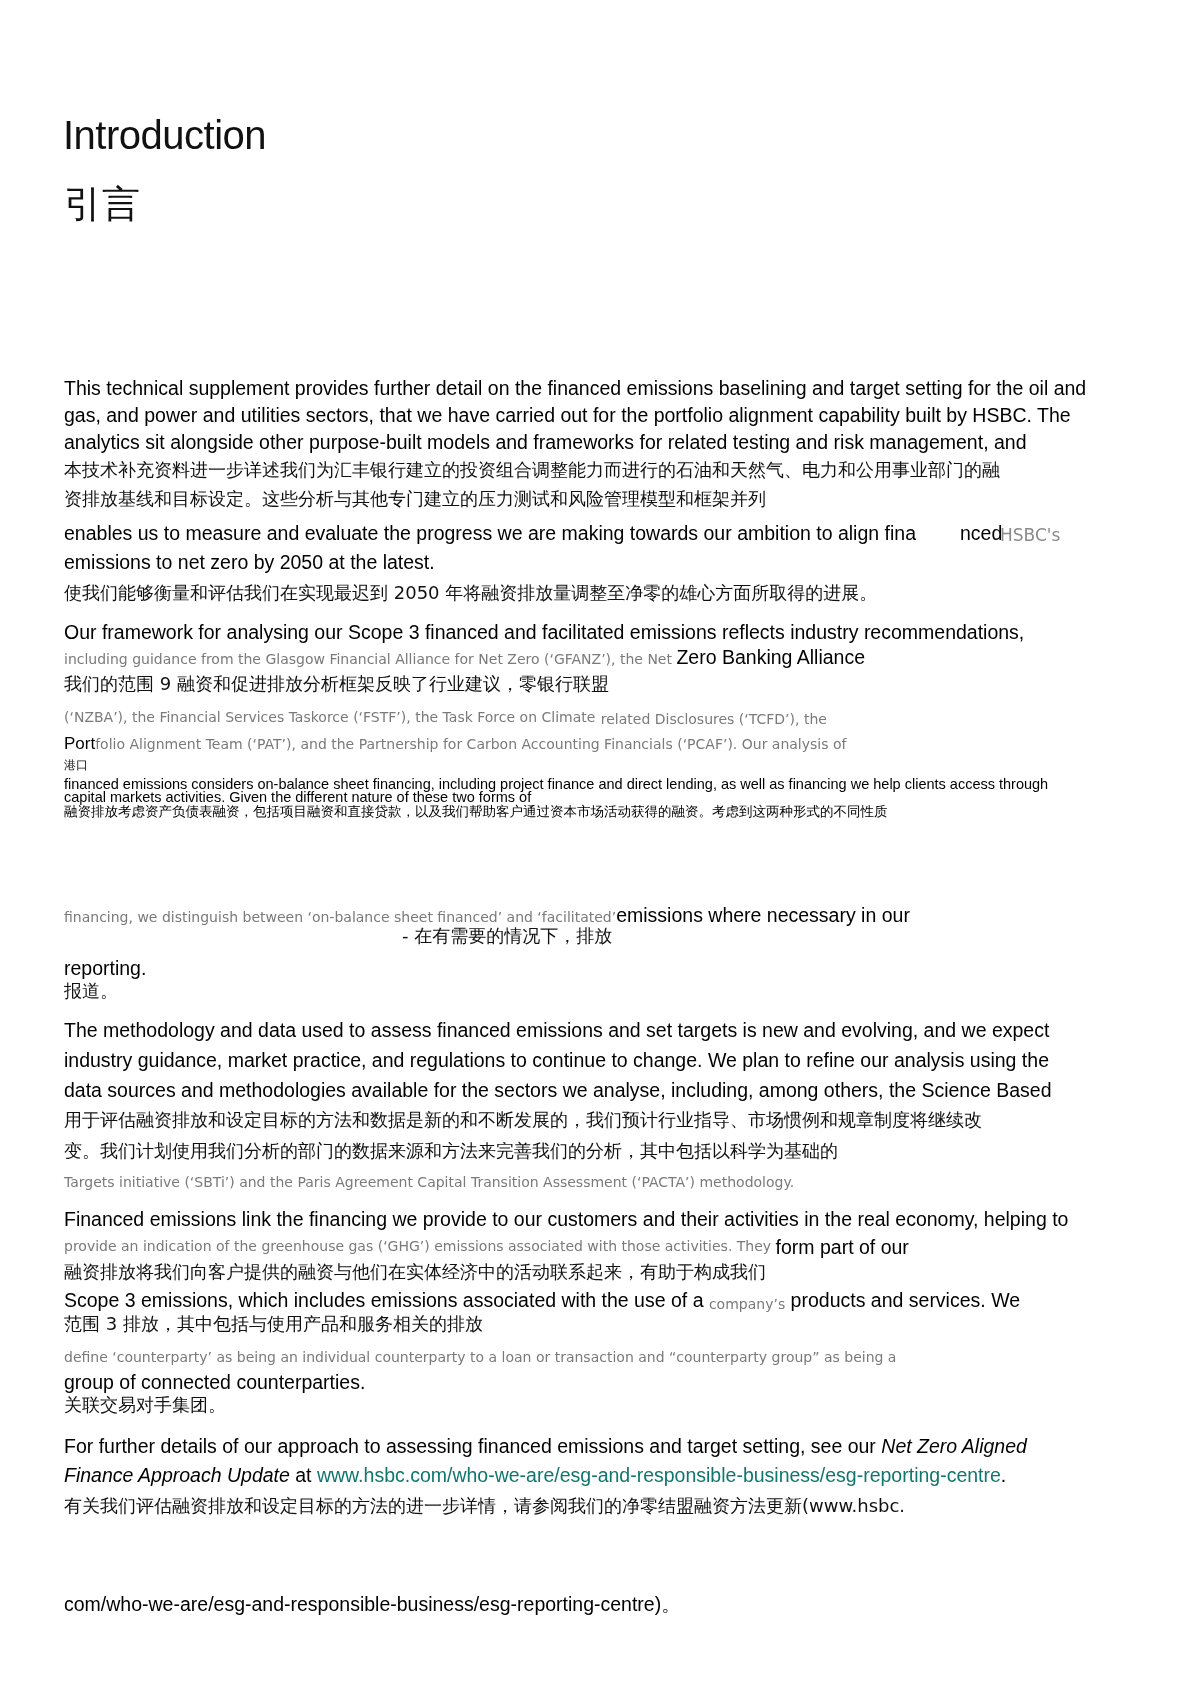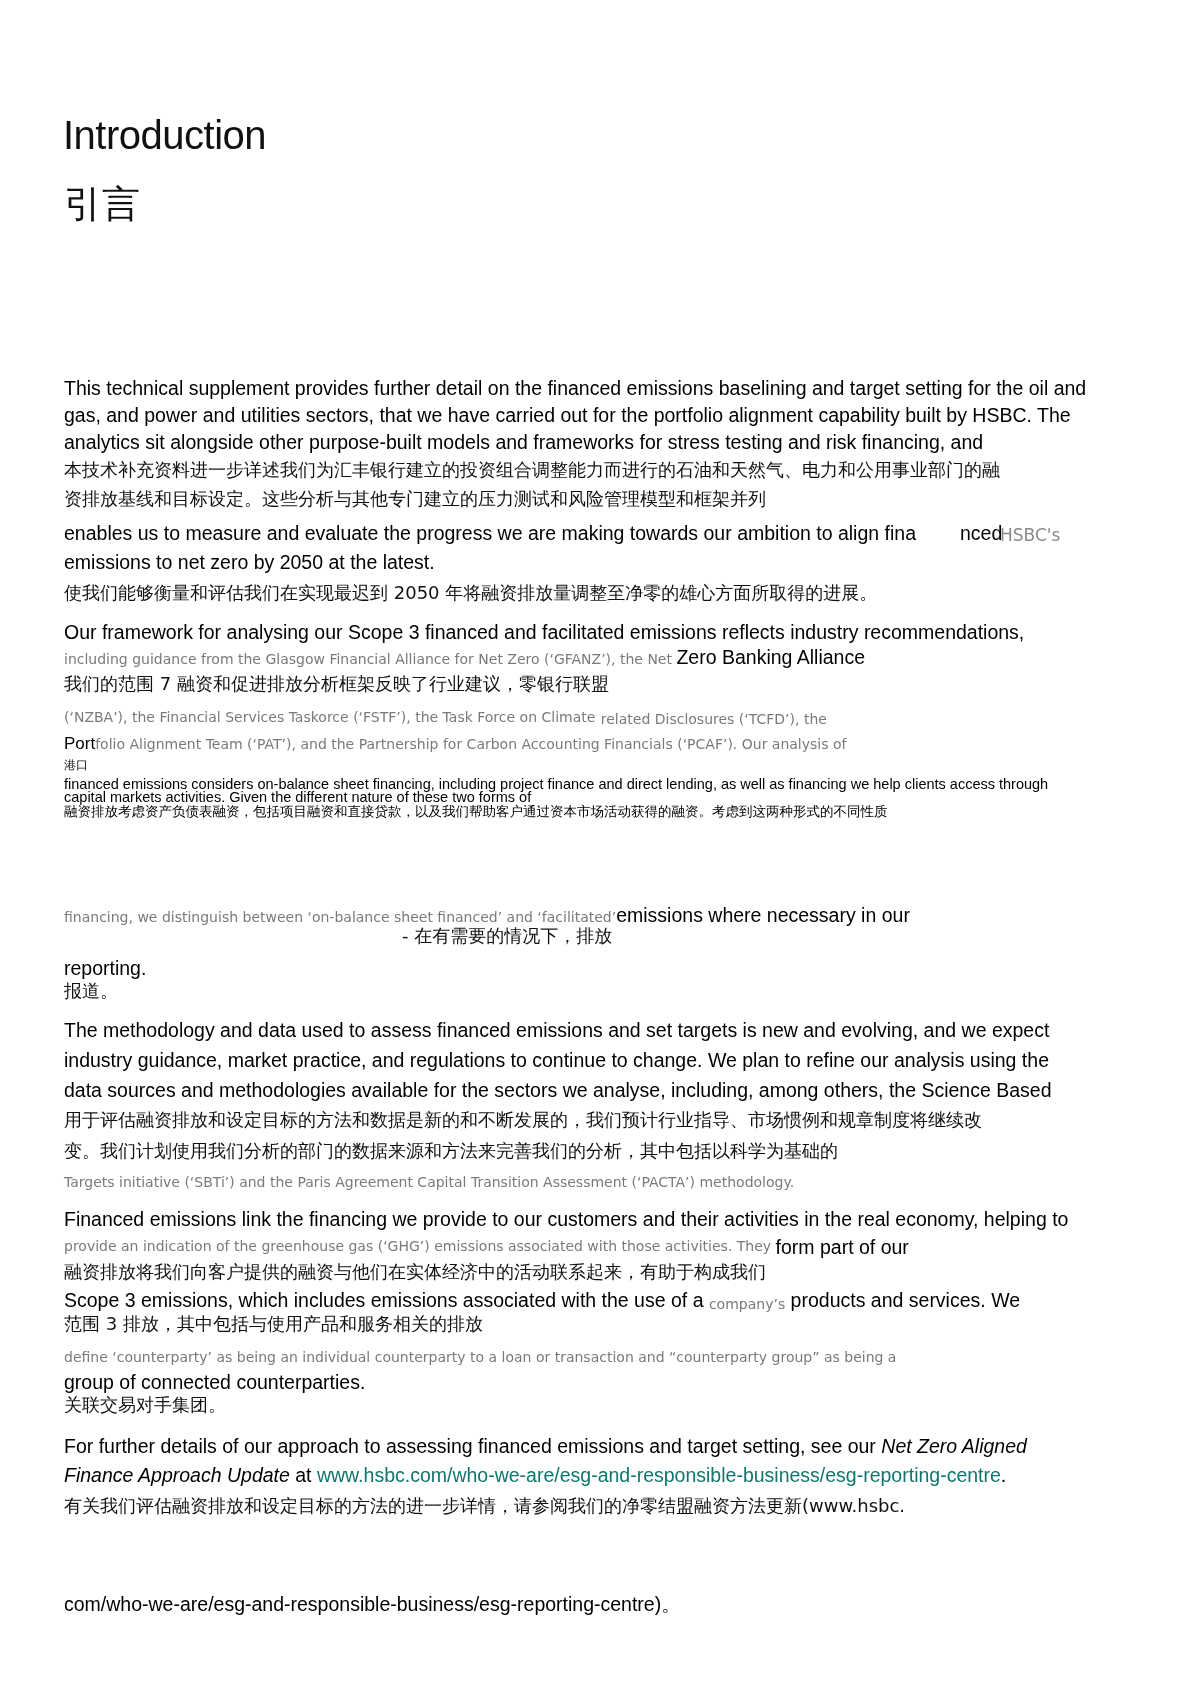--- a/index.html
+++ b/index.html
@@ -22,39 +22,39 @@
 <body>
 
 <div class="page">
 
   <div class="title">Introduction</div>
   <div class="title-cn">引言</div>
 
   <div>
     <div class="line" style="top:376px">This technical supplement provides further detail on the financed emissions baselining and target setting for the oil and</div>
     <div class="line" style="top:403px">gas, and power and utilities sectors, that we have carried out for the portfolio alignment capability built by HSBC. The</div>
-    <div class="line" style="top:430px">analytics sit alongside other purpose-built models and frameworks for stress testing and risk financing, and</div>
+    <div class="line" style="top:430px">analytics sit alongside other purpose-built models and frameworks for related testing and risk management, and</div>
     <div class="line cn" style="top:458px">本技术补充资料进一步详述我们为汇丰银行建立的投资组合调整能力而进行的石油和天然气、电力和公用事业部门的融</div>
     <div class="line cn" style="top:487px">资排放基线和目标设定。这些分析与其他专门建立的压力测试和风险管理模型和框架并列</div>
   </div>
 
   <div>
     <div class="line" style="top:521px">
       <span>enables us to measure and evaluate the progress we are making towards our ambition to align fina</span><span class="overlay"><span>nced</span><span class="ghost">HSBC's</span></span>
     </div>
     <div class="line" style="top:550px">emissions to net zero by 2050 at the latest.</div>
     <div class="line cn" style="top:581px">使我们能够衡量和评估我们在实现最迟到 2050 年将融资排放量调整至净零的雄心方面所取得的进展。</div>
   </div>
 
   <div>
     <div class="line" style="top:620px">Our framework for analysing our Scope 3 financed and facilitated emissions reflects industry recommendations,</div>
     <div class="line" style="top:645px">
       <span class="grey">including guidance from the Glasgow Financial Alliance for Net Zero (‘GFANZ’), the Net </span><span>Zero Banking Alliance</span>
     </div>
-    <div class="line cn" style="top:672px">我们的范围 7 融资和促进排放分析框架反映了行业建议，零银行联盟</div>
+    <div class="line cn" style="top:672px">我们的范围 9 融资和促进排放分析框架反映了行业建议，零银行联盟</div>
     <div class="line" style="top:703px">
       <span class="grey">(‘NZBA’), the Financial Services Task</span><span class="grey">orce (‘FSTF’), the Task Force on Climate</span>
       <span class="grey" style="position:relative; top:2px">related Disclosures (‘TCFD’), the</span>
     </div>
     <div class="line" style="top:730px">
       <span style="font-size:17px">Port</span><span class="grey">folio Alignment Team (‘PAT’), and the Partnership for Carbon Accounting Financials (‘PCAF’).  Our analysis of</span>
     </div>
     <div class="line cn" style="top:753px; font-size:12px">港口</div>
     <div class="line small" style="top:777px">financed emissions considers on-balance sheet financing, including project finance and direct lending, as well as financing we help clients access through</div>
     <div class="line small" style="top:790px">capital markets activities. Given the different nature of these two forms of</div>

